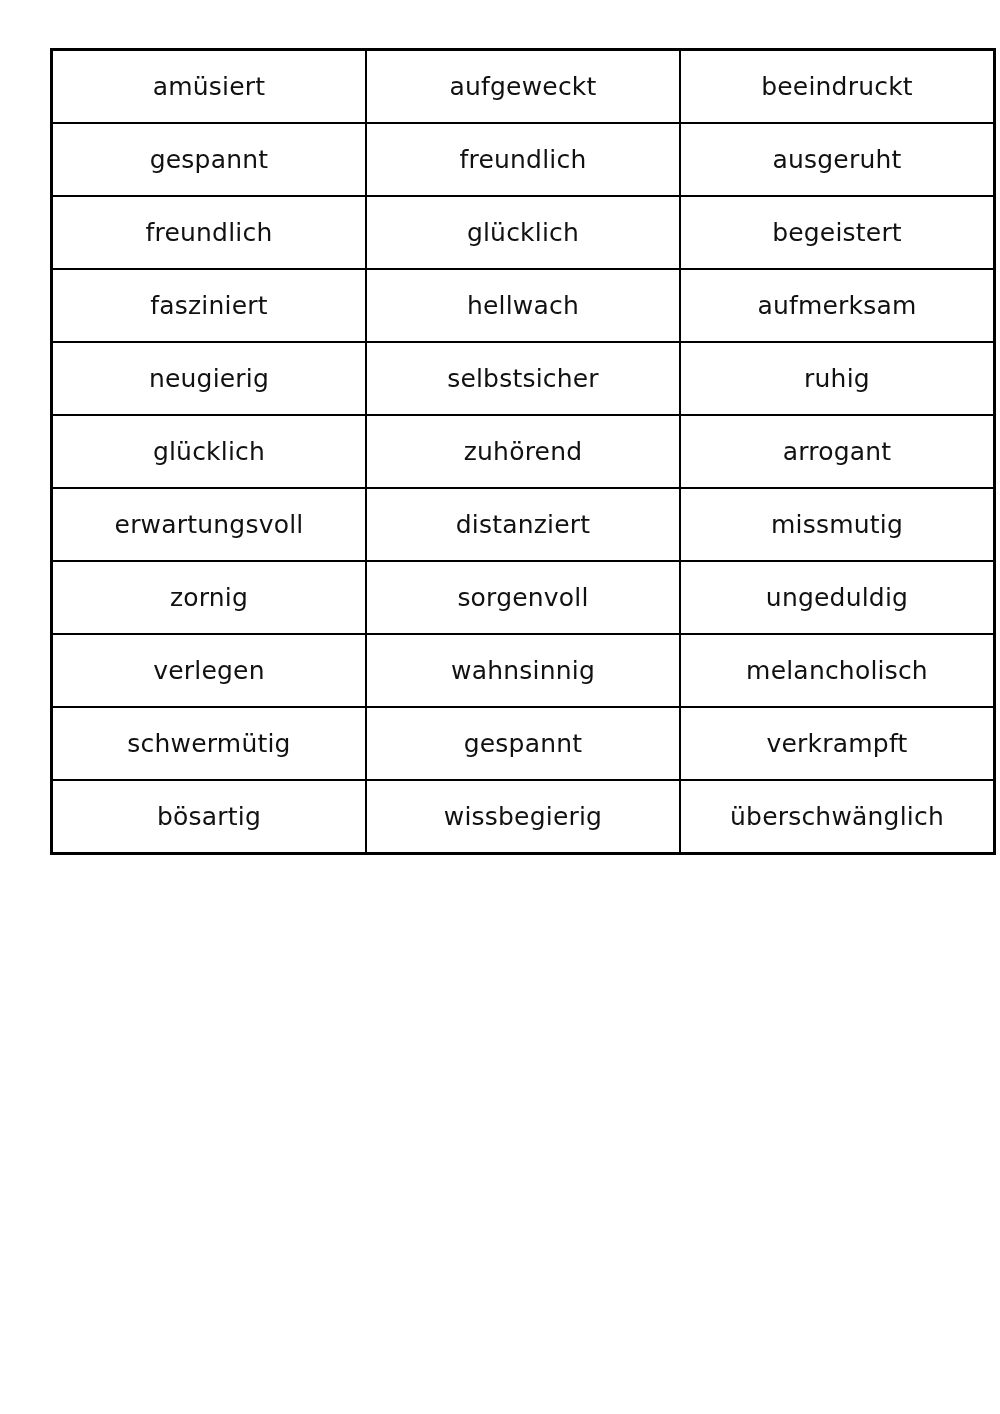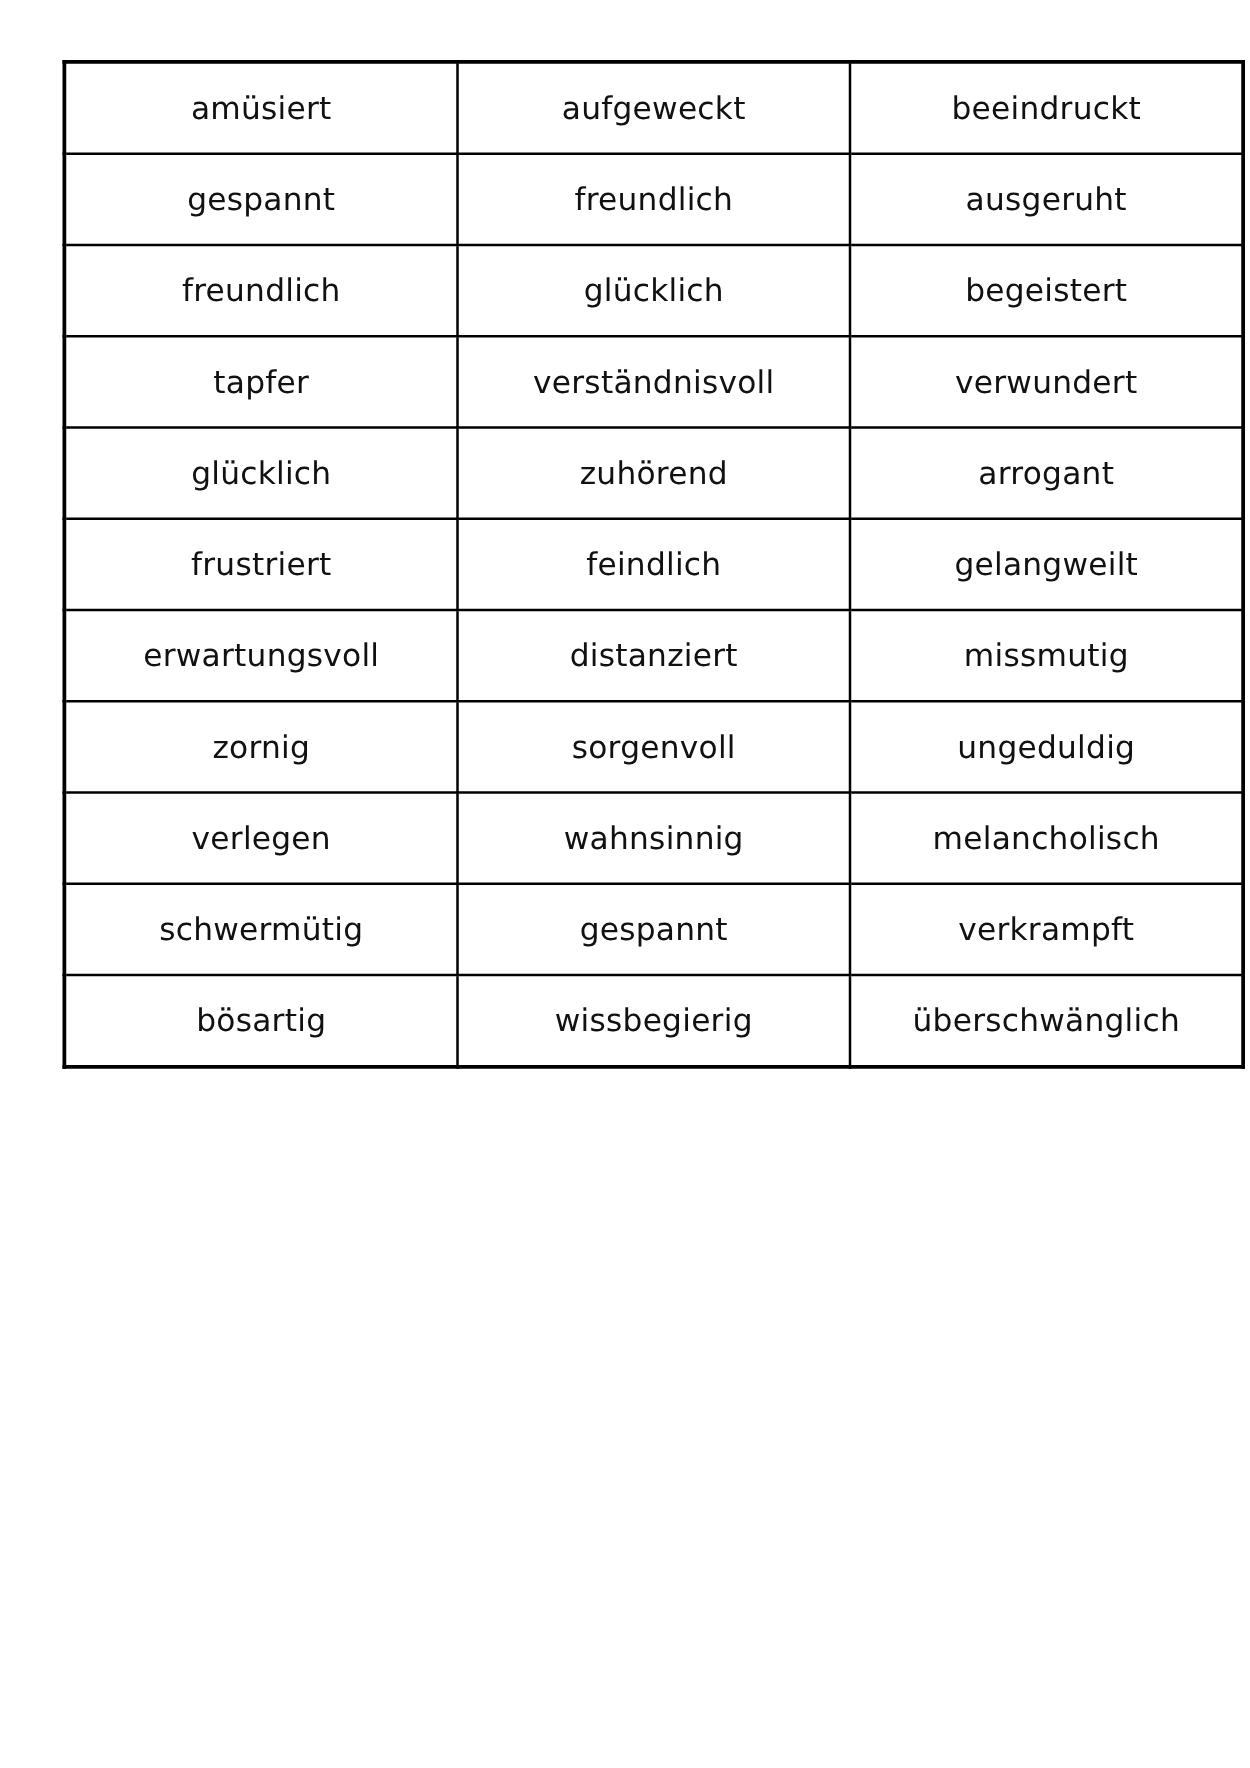--- a/index.html
+++ b/index.html
@@ -66,33 +66,33 @@
           <td>gespannt</td>
           <td>freundlich</td>
           <td>ausgeruht</td>
         </tr>
         <tr>
           <td>freundlich</td>
           <td>glücklich</td>
           <td>begeistert</td>
         </tr>
         <tr>
-          <td>tapfer</td>
-          <td>verständnisvoll</td>
-          <td>verwundert</td>
+          <td>fasziniert</td>
+          <td>hellwach</td>
+          <td>aufmerksam</td>
+        </tr>
+        <tr>
+          <td>neugierig</td>
+          <td>selbstsicher</td>
+          <td>ruhig</td>
         </tr>
         <tr>
           <td>glücklich</td>
           <td>zuhörend</td>
           <td>arrogant</td>
-        </tr>
-        <tr>
-          <td>frustriert</td>
-          <td>feindlich</td>
-          <td>gelangweilt</td>
         </tr>
         <tr>
           <td>erwartungsvoll</td>
           <td>distanziert</td>
           <td>missmutig</td>
         </tr>
         <tr>
           <td>zornig</td>
           <td>sorgenvoll</td>
           <td>ungeduldig</td>

